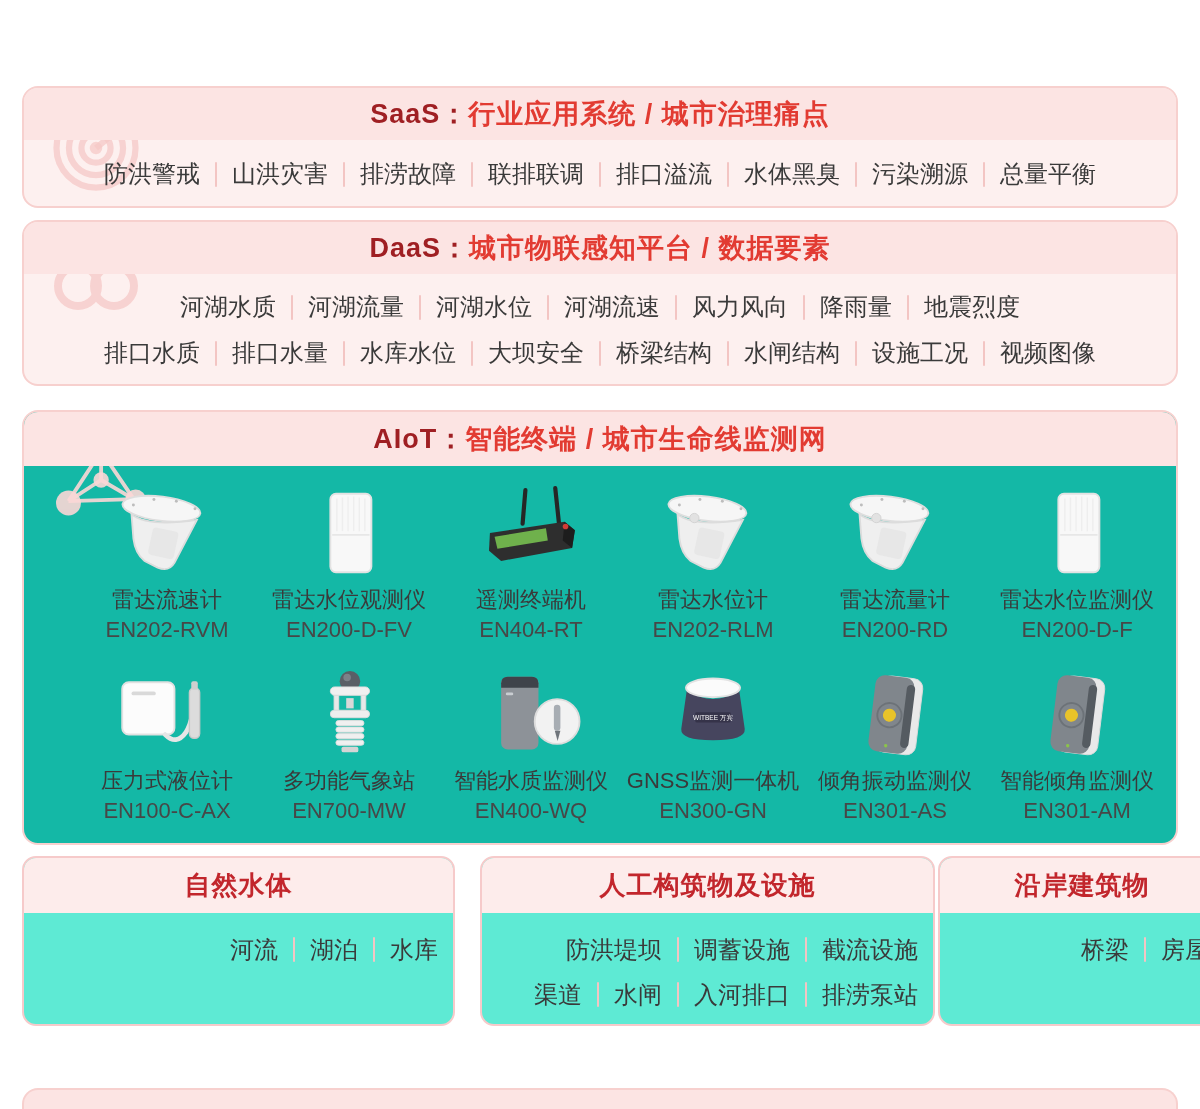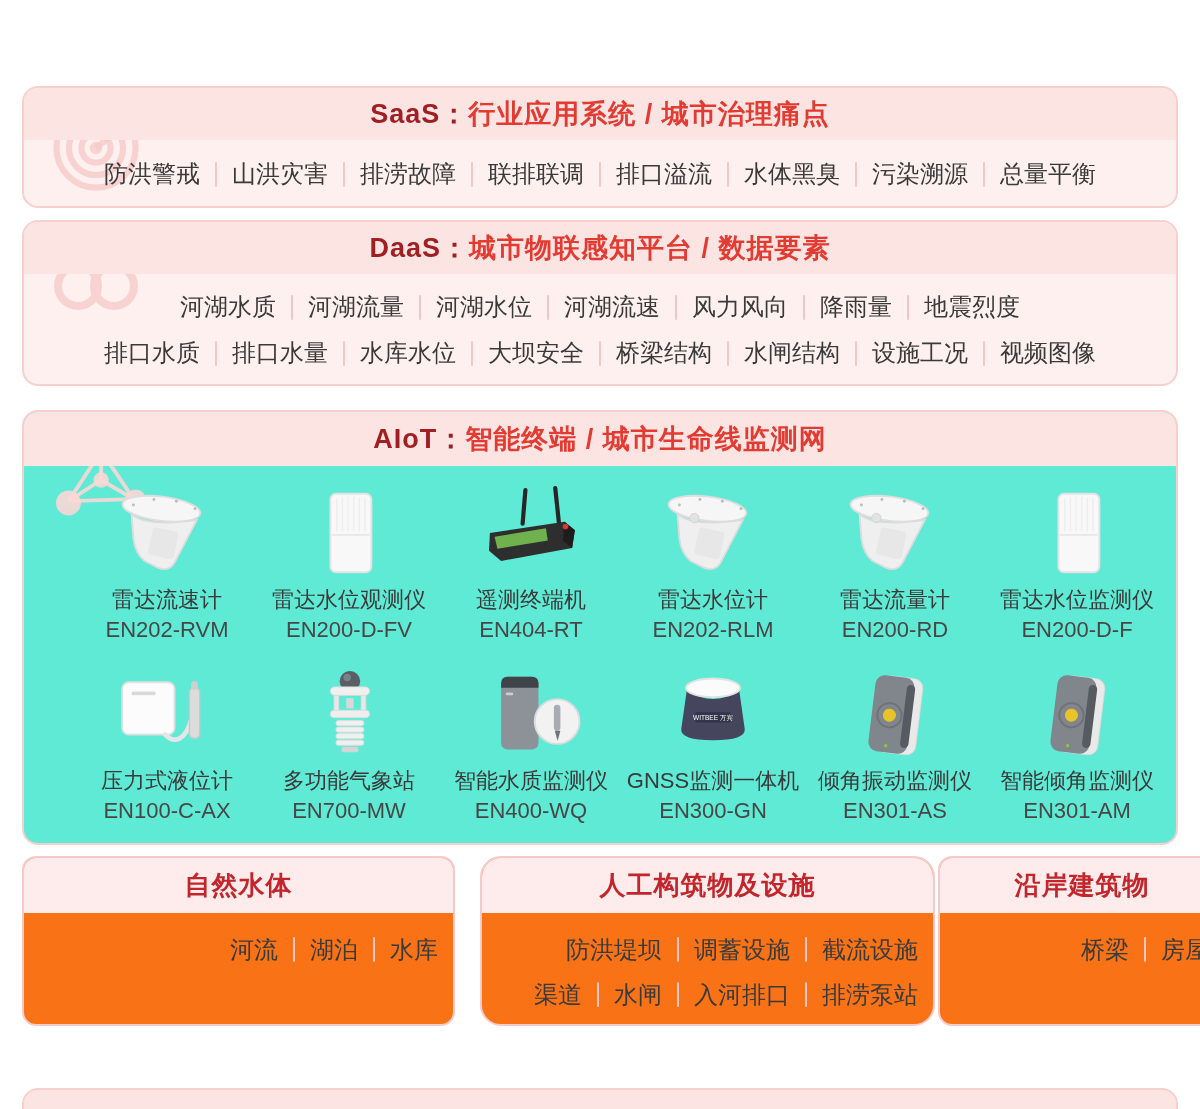--- a/index.html
+++ b/index.html
@@ -20,38 +20,38 @@
 
   #sec-saas{top:86px;height:122px;}
   #sec-saas .band{height:52px;}
   #sec-saas .itemsrow{height:68px;}
 
   #sec-daas{top:220px;height:166px;}
   #sec-daas .band{height:52px;}
   #sec-daas .dbody{height:112px;display:flex;flex-direction:column;justify-content:center;position:relative;z-index:2;}
   #sec-daas .itemsrow{height:46px;}
 
-  #sec-aiot{top:410px;height:435px;background:#5eead4;}
+  #sec-aiot{top:410px;height:435px;background:#14b8a6;}
   #sec-aiot .band{height:54px;}
   .pgrid{display:grid;grid-template-columns:repeat(6,1fr);padding:0 8px;position:relative;z-index:2;margin-left:44px;}
   .pgrid.r1{margin-top:12px;}
   .pgrid.r2{margin-top:14px;}
   .card{text-align:center;}
   .pimg{height:102px;display:flex;align-items:flex-end;justify-content:center;}
   .pname{font-size:22px;color:#3a3a3a;line-height:31px;margin-top:4px;white-space:nowrap;}
   .pmodel{font-size:22px;color:#474747;line-height:30px;white-space:nowrap;}
 
-  .box{position:absolute;top:856px;height:170px;box-sizing:border-box;background:#f97316;
+  .box{position:absolute;top:856px;height:170px;box-sizing:border-box;background:#5eead4;
        border:2px solid #f6caca;border-radius:14px;overflow:hidden;}
   .box .bhead{height:55px;background:#fdeceb;display:flex;align-items:center;justify-content:center;
        font-size:26px;font-weight:700;color:#c2262c;letter-spacing:1px;}
   .box .bbody{display:flex;flex-direction:column;justify-content:flex-start;align-items:flex-end;padding-top:14px;}
   .box .itemsrow{height:45px;}
   #box-natural{left:22px;width:433px;}
-  #box-artificial{left:480px;width:455px;border-radius:21px;}
+  #box-artificial{left:480px;width:455px;}
   #box-coastal{left:938px;width:288px;}
 
   #bottom-strip{position:absolute;left:22px;top:1088px;width:1156px;height:24px;box-sizing:border-box;
        background:#fce4e3;border:2px solid #f7d0ce;border-bottom:none;border-radius:16px 16px 0 0;}
 </style>
 </head>
 <body>
 
 <section class="sec" id="sec-saas">
   <svg class="deco" style="left:20px;top:6px;" width="104" height="104" viewBox="0 0 100 100">

